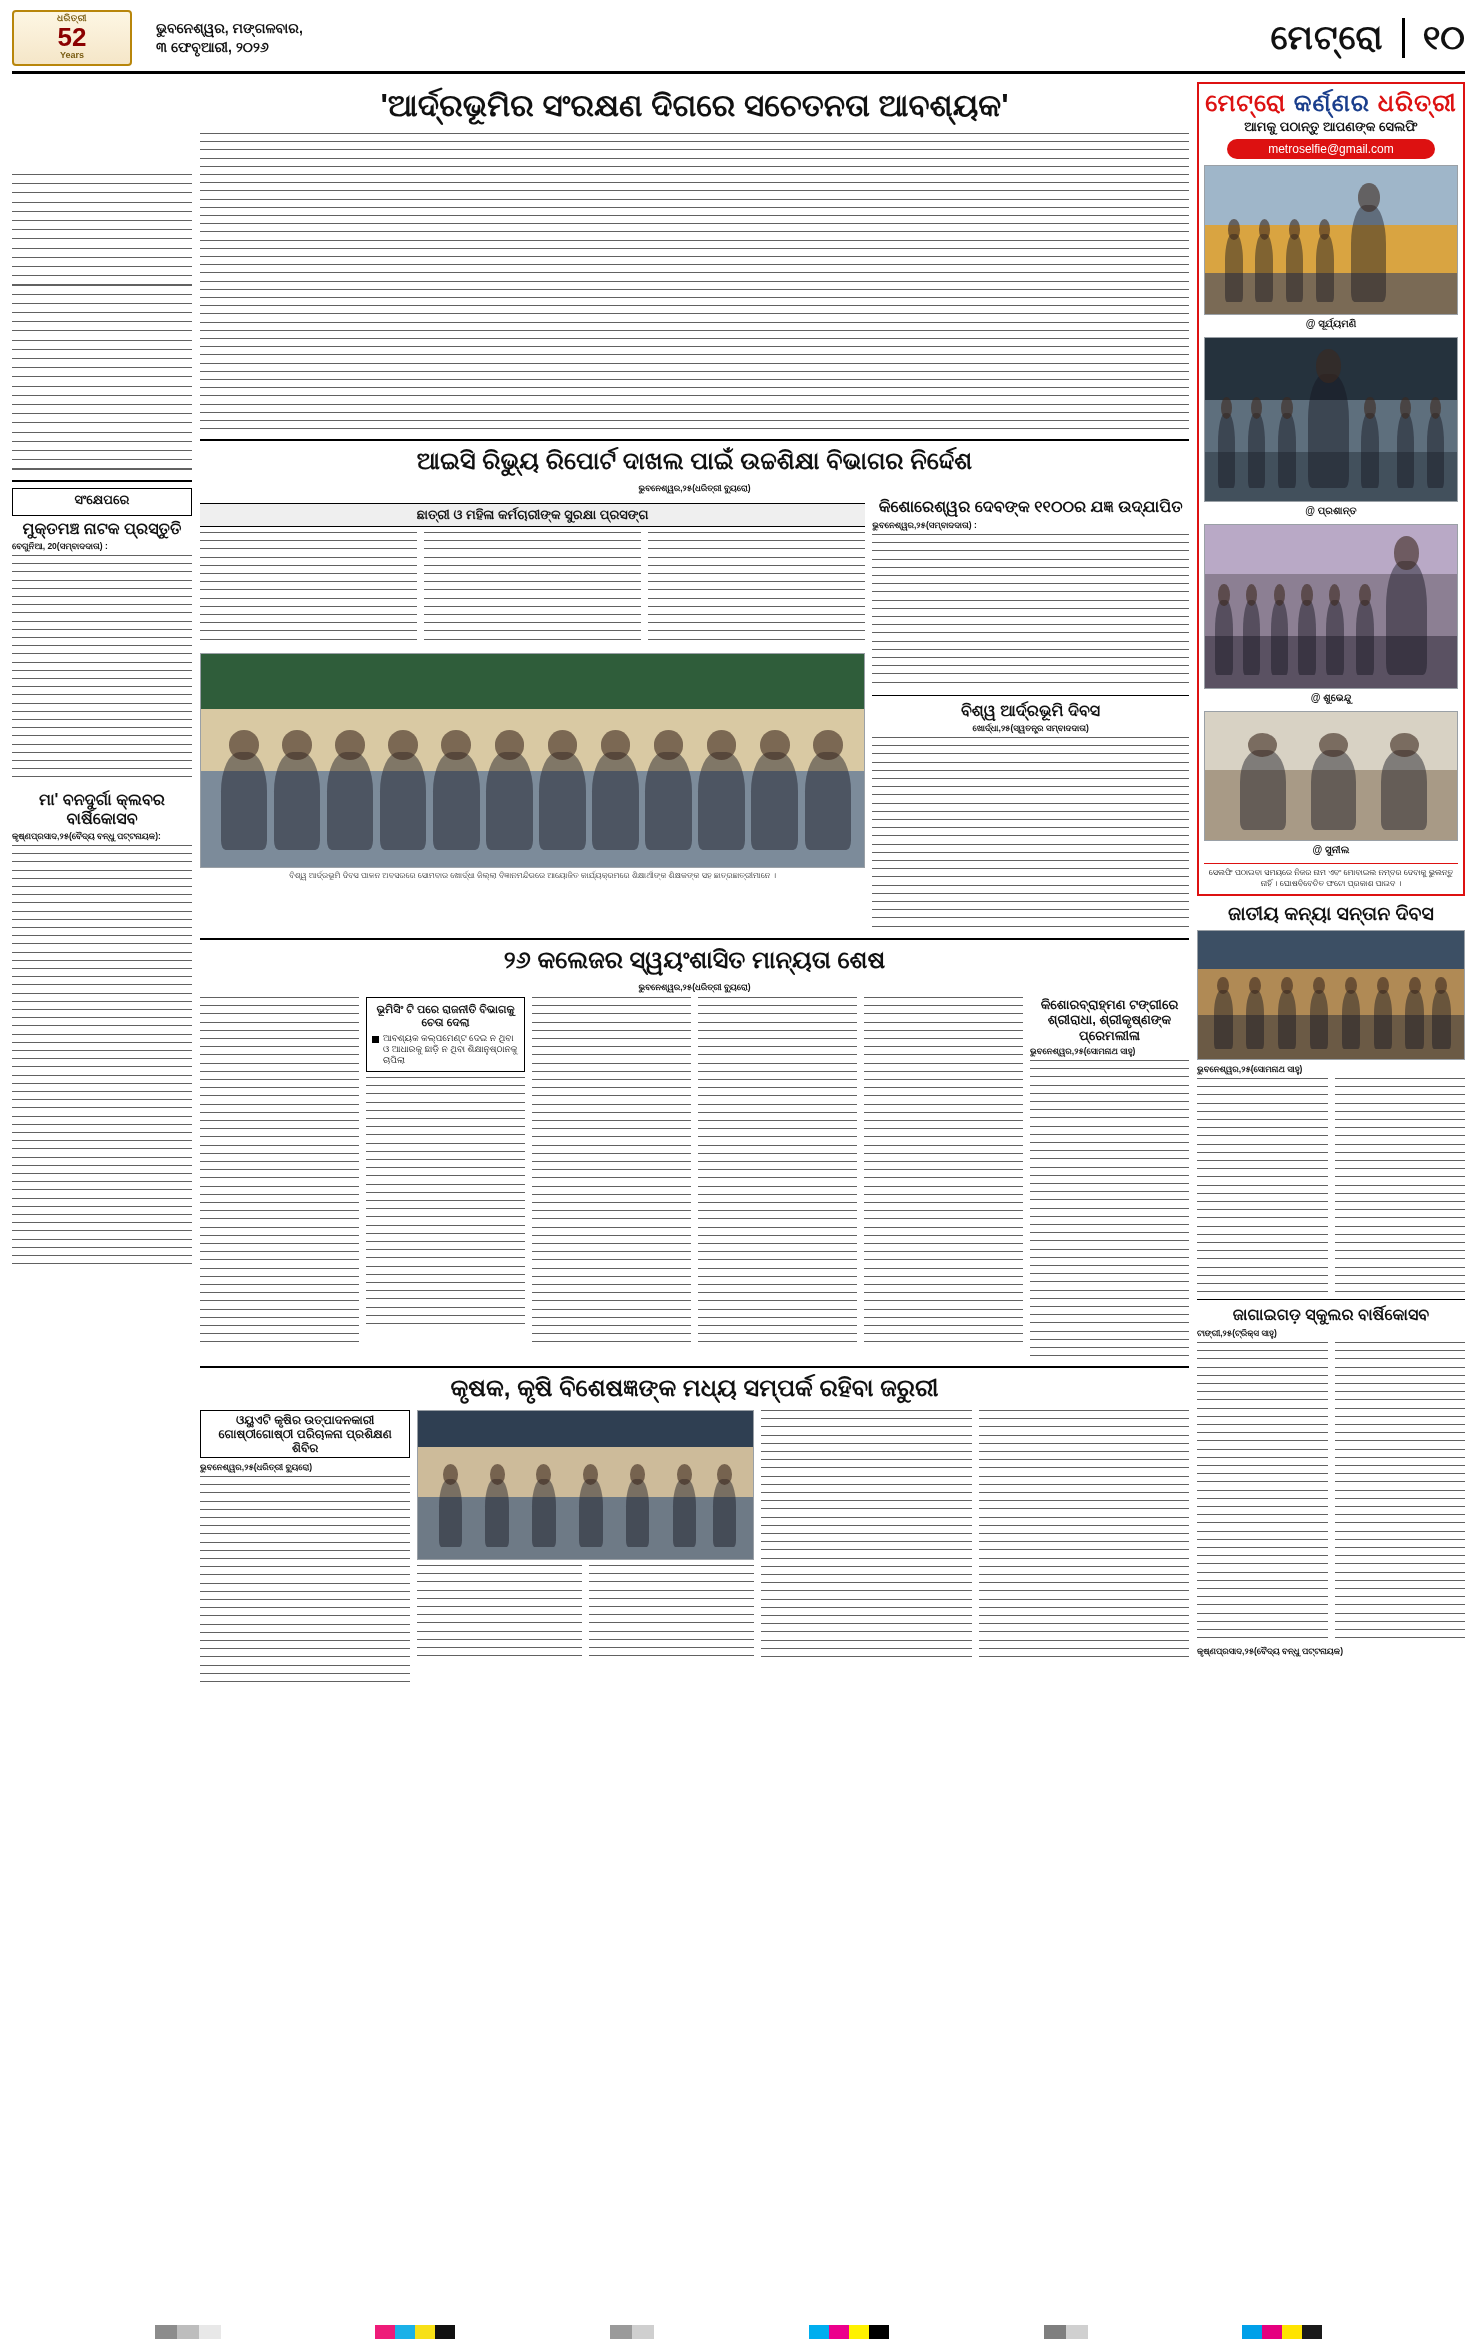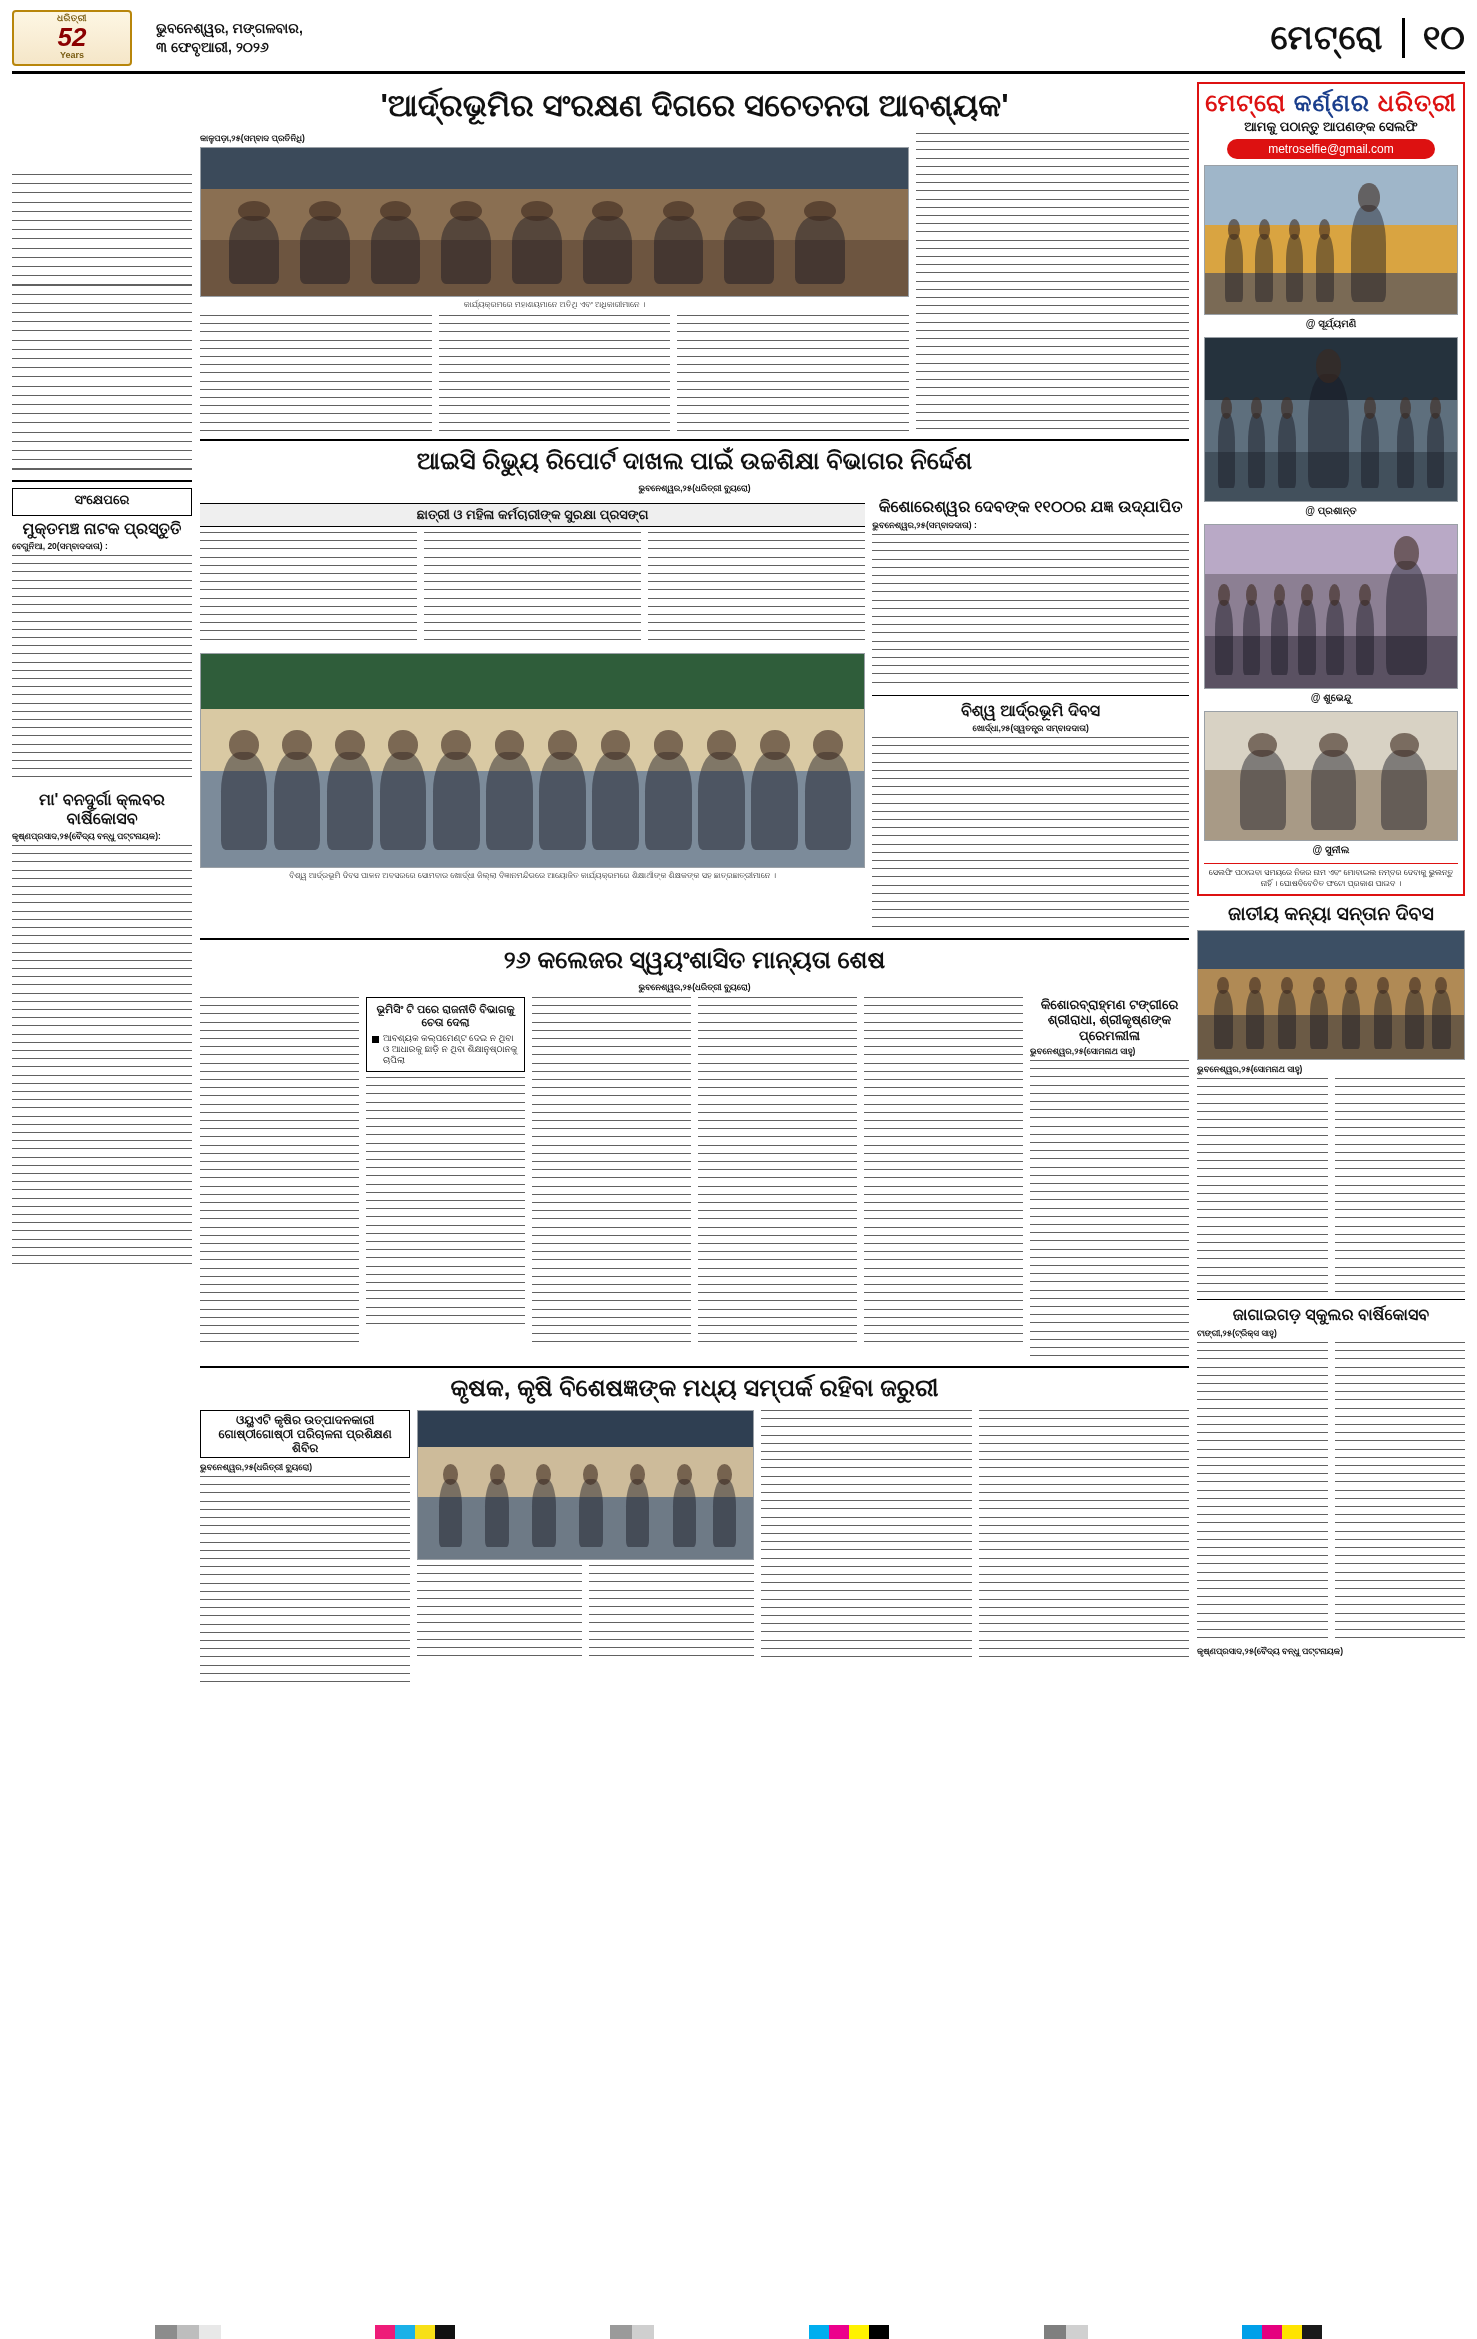--- a/index.html
+++ b/index.html
@@ -16,21 +16,21 @@
 
   
   .masthead { display:flex; align-items:center; border-bottom:3px solid #000; padding-bottom:6px; height:64px; }
   .logo-badge {
     width:120px; height:56px; border:2px solid #b8860b; border-radius:4px;
     background:linear-gradient(#fdf6e3,#f5e6c8);
     display:flex; flex-direction:column; align-items:center; justify-content:center;
     font-weight:bold; color:#7a5c12; line-height:1.05;
   }
   .logo-badge .top { font-size:9px; letter-spacing:.5px; }
-  .logo-badge .num { font-size:26px; color:#8b0000; font-weight:bold;font-style:italic; }
+  .logo-badge .num { font-size:26px; color:#8b0000; font-weight:bold; }
   .logo-badge .yrs { font-size:9px; }
   .masthead-date { margin-left:24px; font-size:14px; line-height:1.35; font-weight:bold; color:#111; }
   .masthead-right { margin-left:auto; display:flex; align-items:center; gap:18px; }
   .section-name { font-size:34px; font-weight:bold; letter-spacing:1px; }
   .page-no { font-size:34px; font-weight:bold; border-left:3px solid #000; padding-left:18px; }
 
   
   .content { display:flex; gap:8px; margin-top:8px; }
   .left-zone { width:180px; }
   .mid-zone { flex:1; }
@@ -166,42 +166,20 @@
         <div class="txtblock small" style="height:420px"></div>
       </div>
 
     </div>
 
     <div class="mid-zone">
 
       <div>
         <div class="headline">'ଆର୍ଦ୍ରଭୂମିର ସଂରକ୍ଷଣ ଦିଗରେ ସଚେତନତା ଆବଶ୍ୟକ'</div>
         <div class="colwrap" style="align-items:flex-start">
-          <div style="flex:2.6">
-            <div class="byline">କାଳୁପଡ଼ା,୨୫(ସମ୍ବାଦ ପ୍ରତିନିଧି)</div>
-            <div class="photo ph-meeting" style="height:150px">
-              <div class="blobs">
-                <i style="left:4%"></i>
-                  <i style="left:14%"></i>
-                  <i style="left:24%"></i>
-                <i style="left:34%"></i>
-                  <i style="left:44%"></i>
-                  <i style="left:54%"></i>
-                <i style="left:64%"></i>
-                  <i style="left:74%"></i>
-                  <i style="left:84%"></i>
-              </div>
-            </div>
-            <div class="caption">କାର୍ଯ୍ୟକ୍ରମରେ ମହାଶୟମାନେ ଅତିଥି ଏବଂ ଅଧିକାରୀମାନେ ।</div>
-            <div class="colwrap" style="margin-top:5px">
-              <div class="col txtblock small" style="height:118px"></div>
-              <div class="col txtblock small" style="height:118px"></div>
-              <div class="col txtblock small" style="height:118px"></div>
-            </div>
-          </div>
           <div style="flex:1">
             <div class="txtblock small" style="height:300px"></div>
           </div>
         </div>
       </div>
 
       <div class="rule"></div>
 
       <div>
         <div class="headline med">ଆଇସି ରିଭ୍ୟୁ ରିପୋର୍ଟ ଦାଖଲ ପାଇଁ ଉଚ୍ଚଶିକ୍ଷା ବିଭାଗର ନିର୍ଦ୍ଦେଶ</div>

